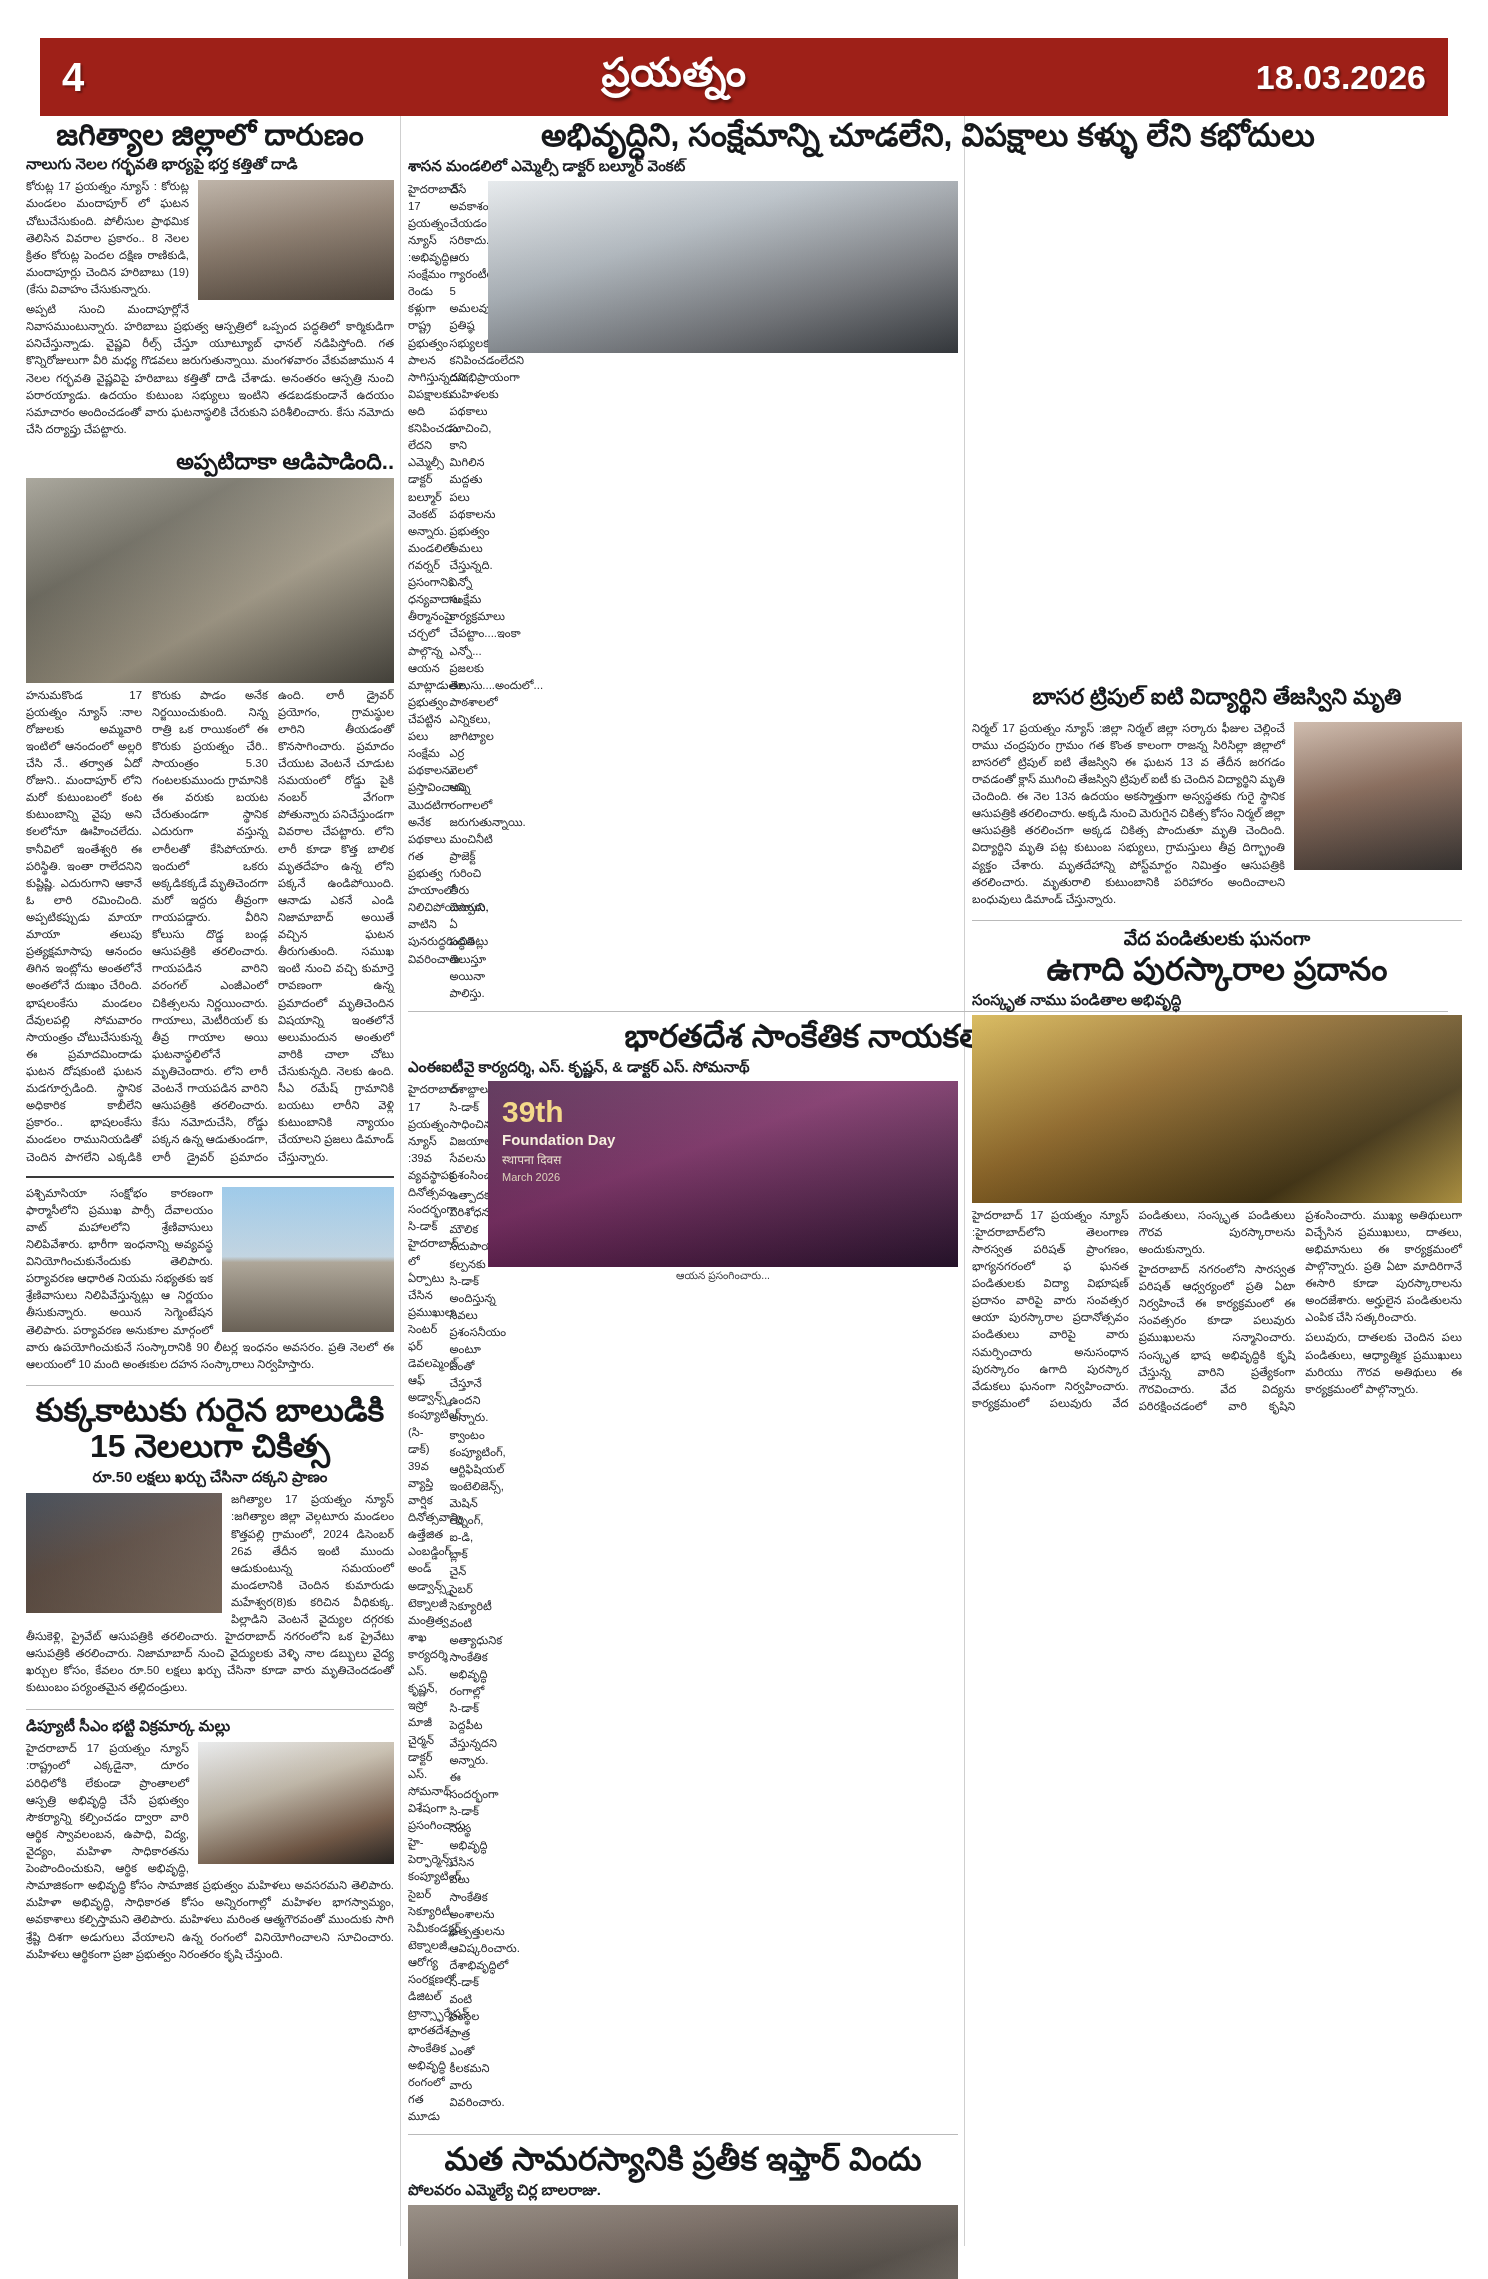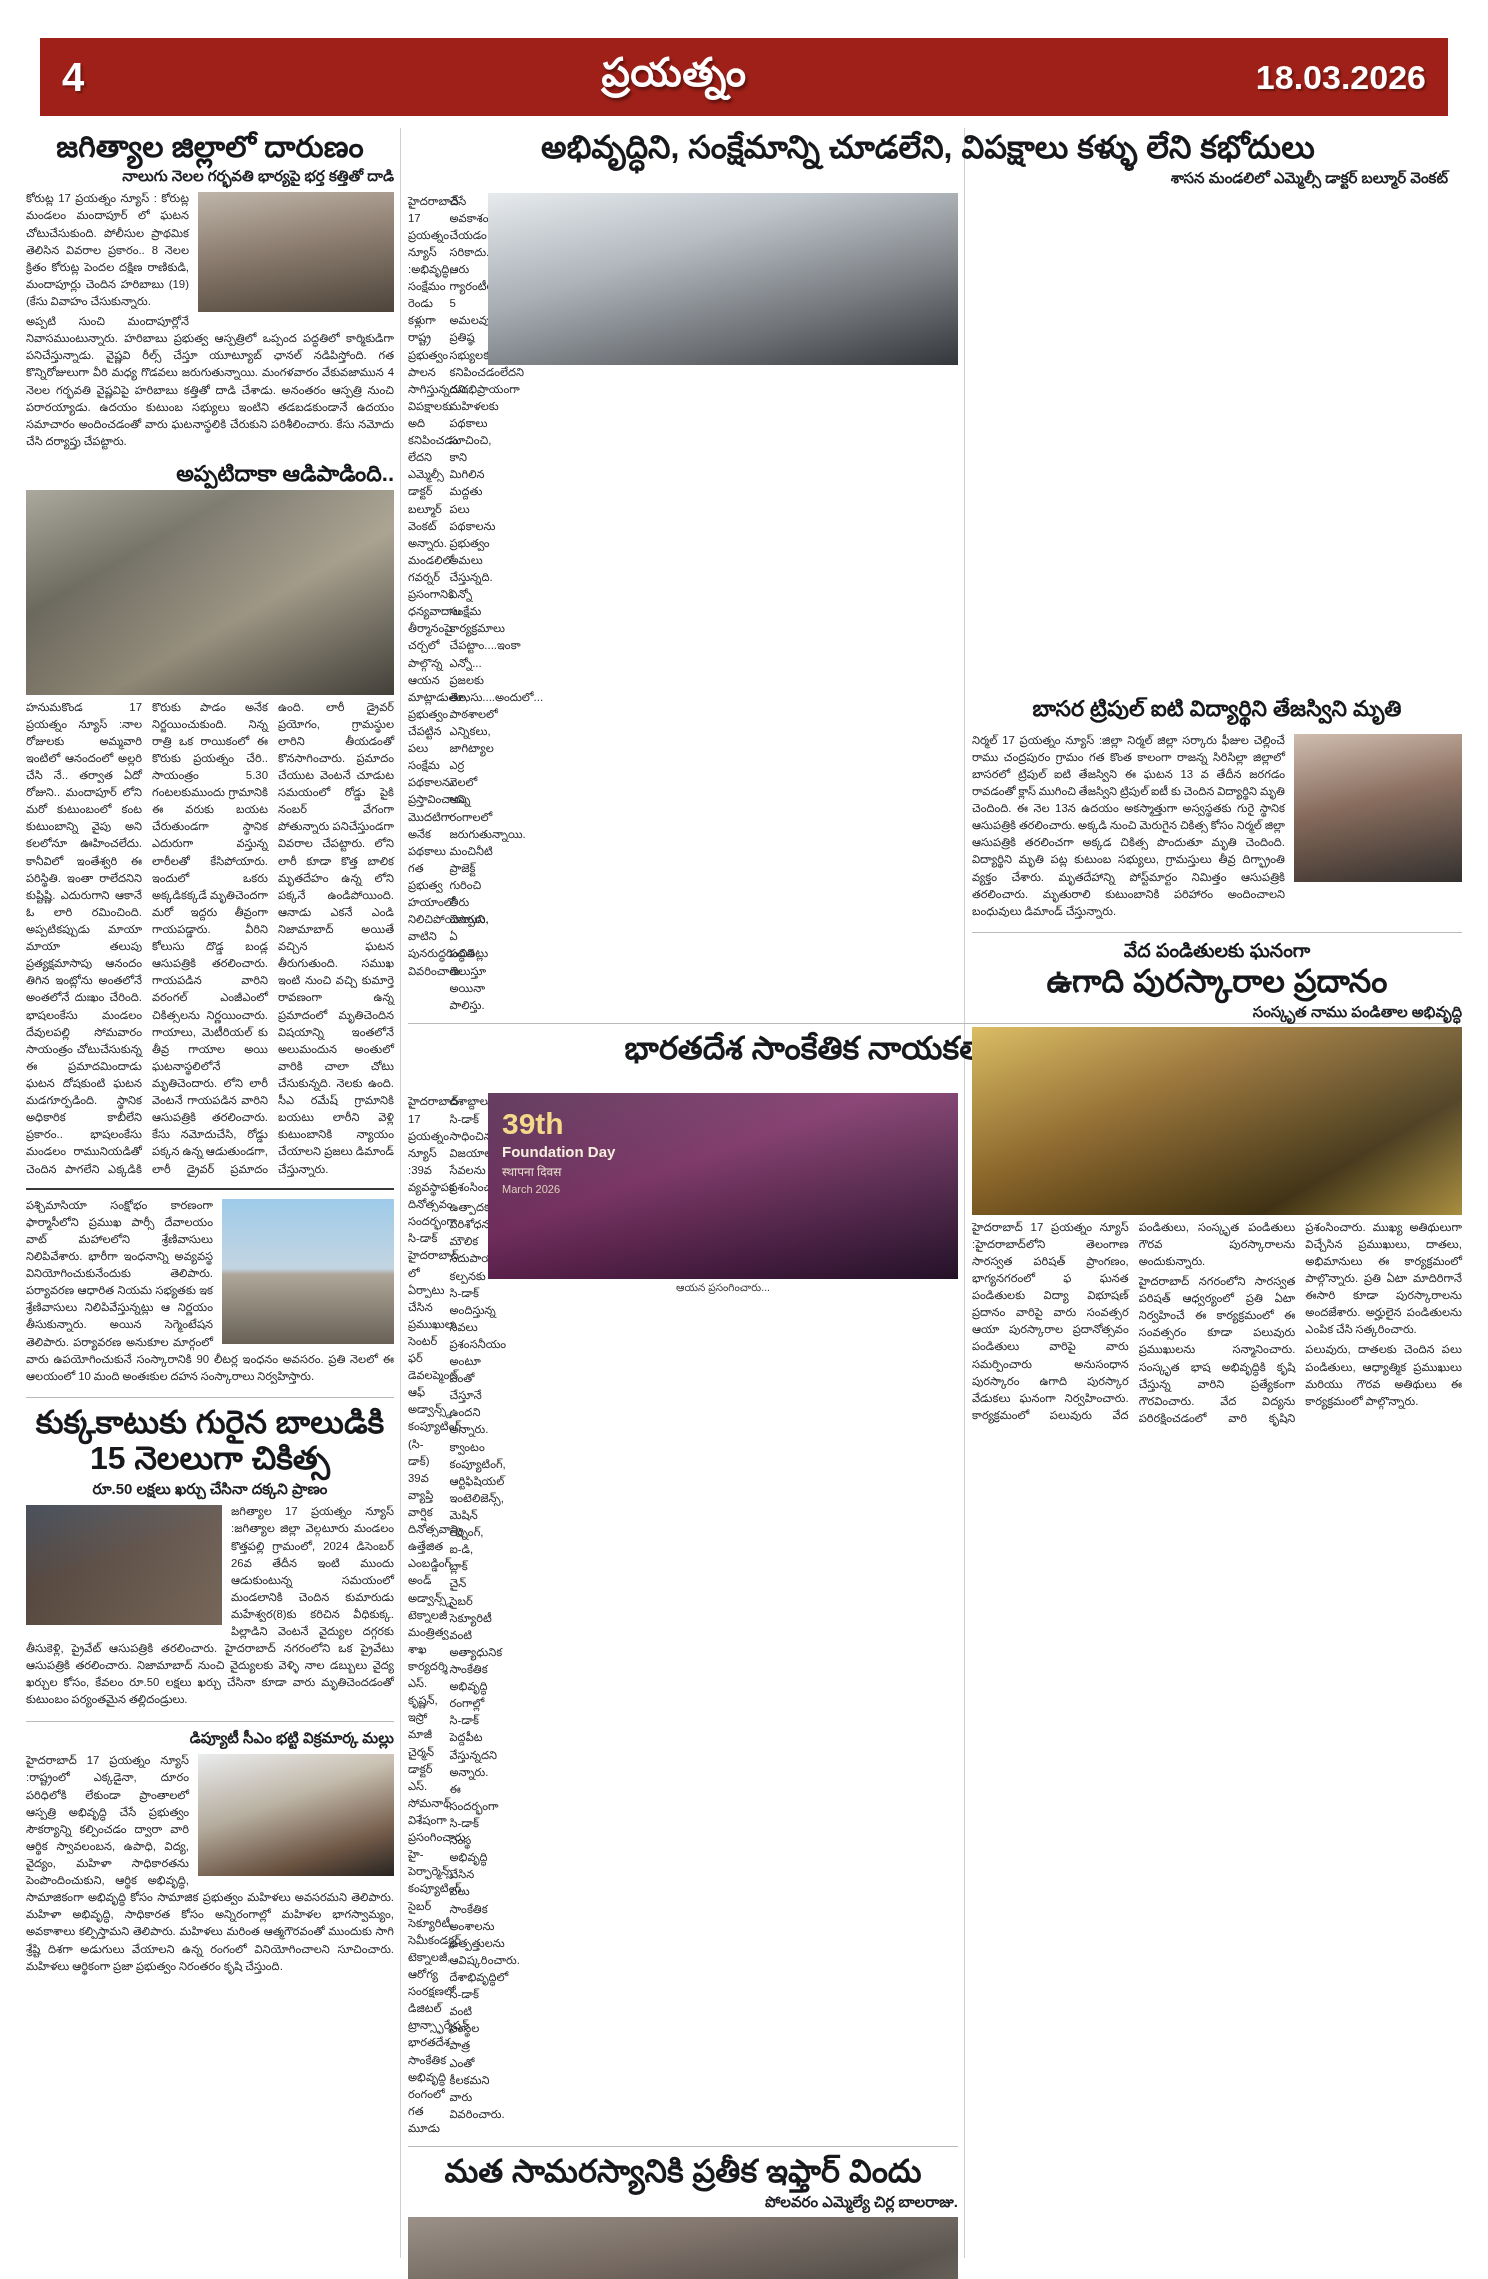--- a/index.html
+++ b/index.html
@@ -39,21 +39,21 @@
   }
   .masthead .date {
     width: 300px; text-align: right;
     font-size: 34px; font-weight: bold;
     text-shadow: 2px 2px 2px rgba(0,0,0,.35);
   }
 
   
   .content {
     position: absolute;
-    left: 26px; top: 128px;
+    left: 26px; top: 116px;
     width: 1436px; height: 2130px;
   }
   .col {
     position: absolute; top: 0;
   }
   .col-left   { left: 0px;    width: 368px; }
   .col-mid    { left: 382px;  width: 550px; }
   .col-right  { left: 946px;  width: 490px; }
 
   .vrule {
@@ -72,21 +72,21 @@
     font-family: "Liberation Sans", "DejaVu Sans", sans-serif;
   }
   .hl-xl  { font-size: 30px; }
   .hl-lg  { font-size: 32px; }
   .hl-md  { font-size: 22px; }
   .hl-sm  { font-size: 19px; }
   .hl-huge{ font-size: 34px; }
 
   .subhl {
     font-size: 15px; font-weight: bold;
-    color: #1e2024; text-align: right;
+    color: #1e2024; text-align: left;
     line-height: 1.25; margin: 1px 0 5px 0;
   }
   .subhl-right { text-align: center; }
 
   .ctr { text-align: center; }
   .rgt { text-align: right; }
 
   .body {
     font-size: 11.4px;
     line-height: 1.5;

